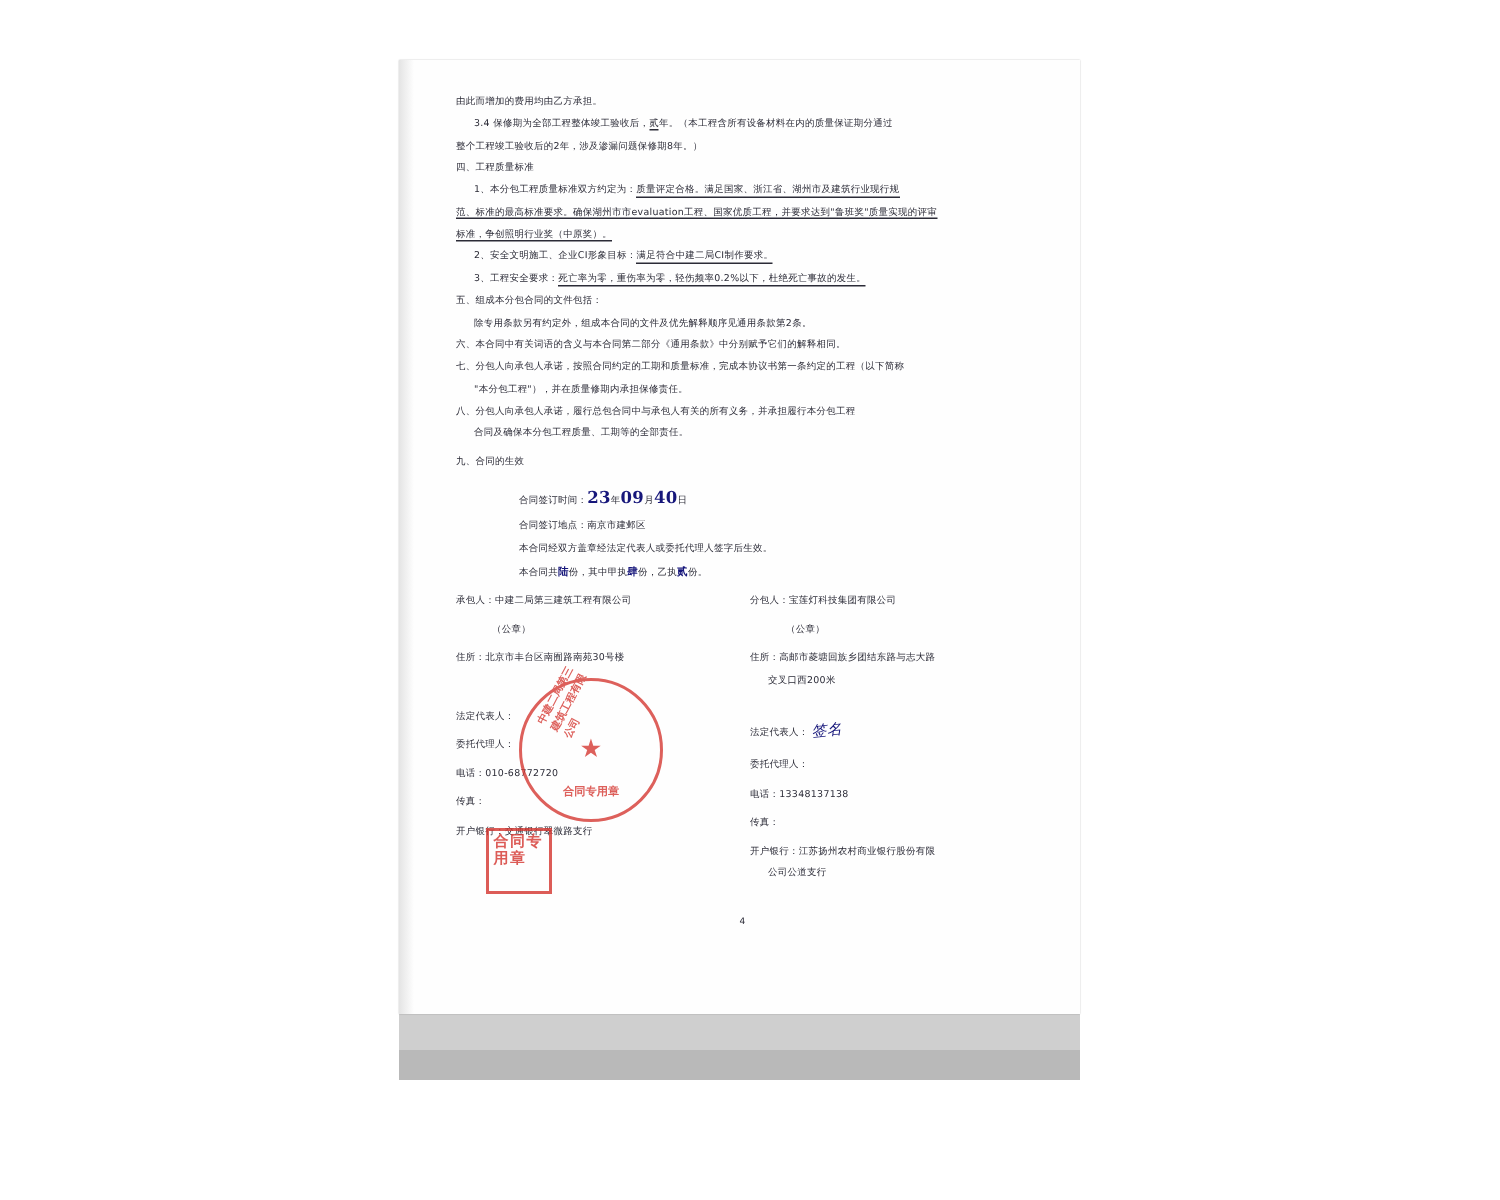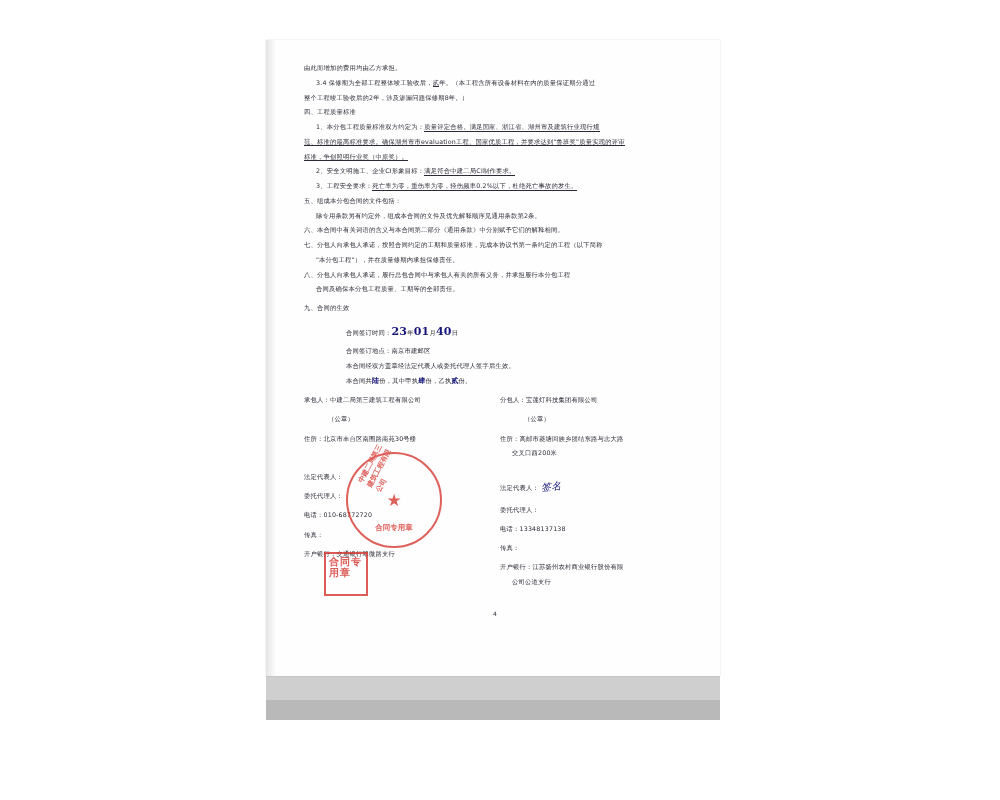--- a/index.html
+++ b/index.html
@@ -242,21 +242,21 @@
       </div>
       <div class="p line ind2">
         <span>合同及确保本分包工程质量、工期等的全部责任。</span>
       </div>
 
       <div class="p line" style="margin-top:6px;">
         <span>九、合同的生效</span>
       </div>
 
       <div class="p line ind4" style="margin-top:7px;">
-        <span>合同签订时间：</span><span class="hand">23</span><span>年</span><span class="hand">01</span><span>月</span><span class="hand">40</span><span>日</span>
+        <span>合同签订时间：</span><span class="hand">23</span><span>年</span><span class="hand">09</span><span>月</span><span class="hand">40</span><span>日</span>
       </div>
 
       <div class="p line ind4">
         <span>合同签订地点：南京市建邺区</span>
       </div>
       <div class="p line ind4">
         <span>本合同经双方盖章经法定代表人或委托代理人签字后生效。</span>
       </div>
       <div class="p line ind4">
         <span>本合同共</span><span class="hand-sm">陆</span><span>份，其中甲执</span><span class="hand-sm">肆</span><span>份，乙执</span><span class="hand-sm">贰</span><span>份。</span>

